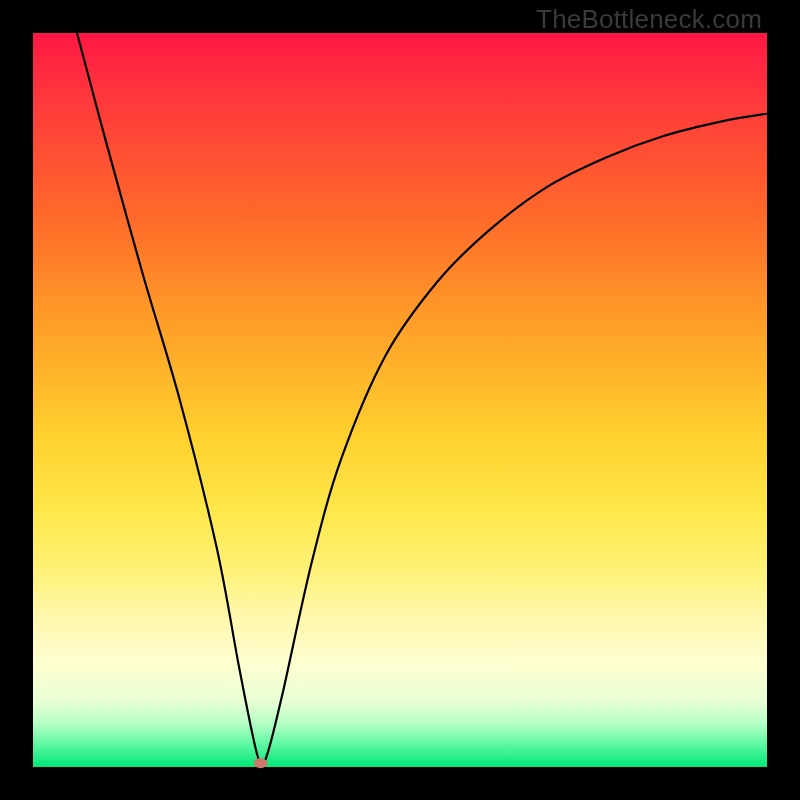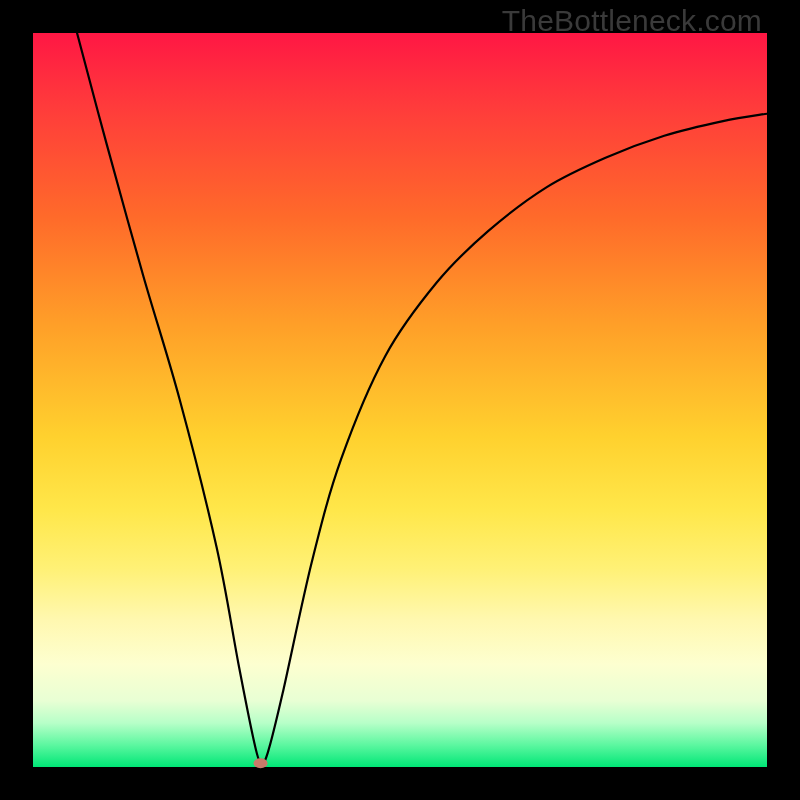--- a/index.html
+++ b/index.html
@@ -34,21 +34,21 @@
       #e8ffd4 91%,
       #b7ffc8 94%,
       #5cf7a0 97%,
       #00e676 100%
     );
   }
   .watermark {
     position: absolute;
     top: 4px;
     right: 38px;
-    font-size: 30px;
+    font-size: 26px;
     font-weight: 500;
     color: #3a3a3a;
     letter-spacing: 0.2px;
   }
   .curve-svg {
     position: absolute;
     left: 33px;
     top: 33px;
     width: 734px;
     height: 734px;

